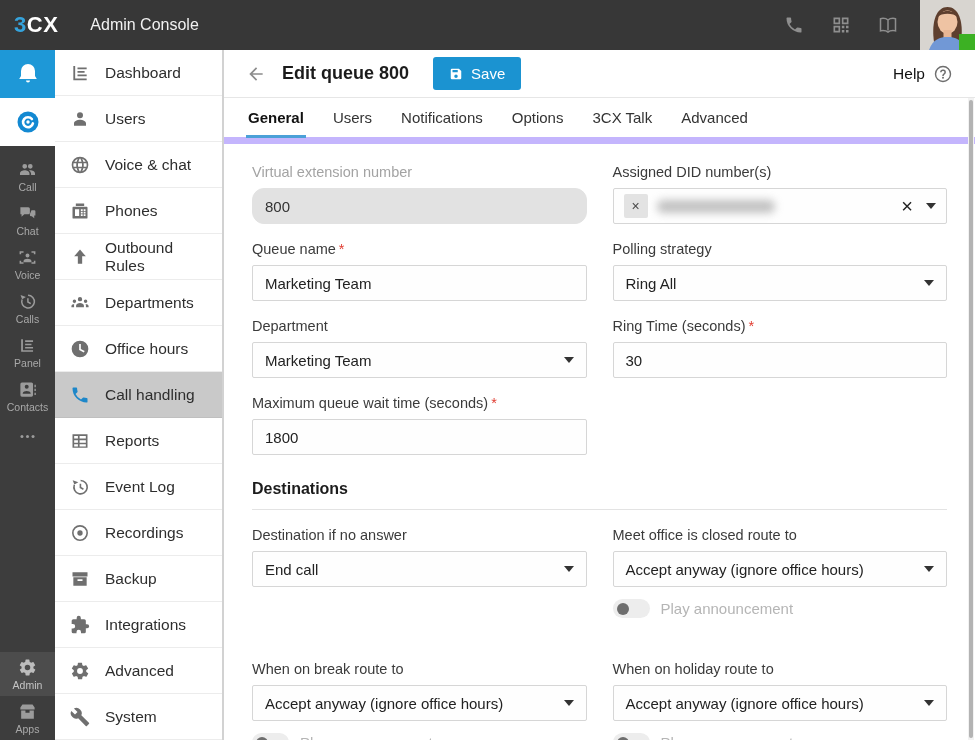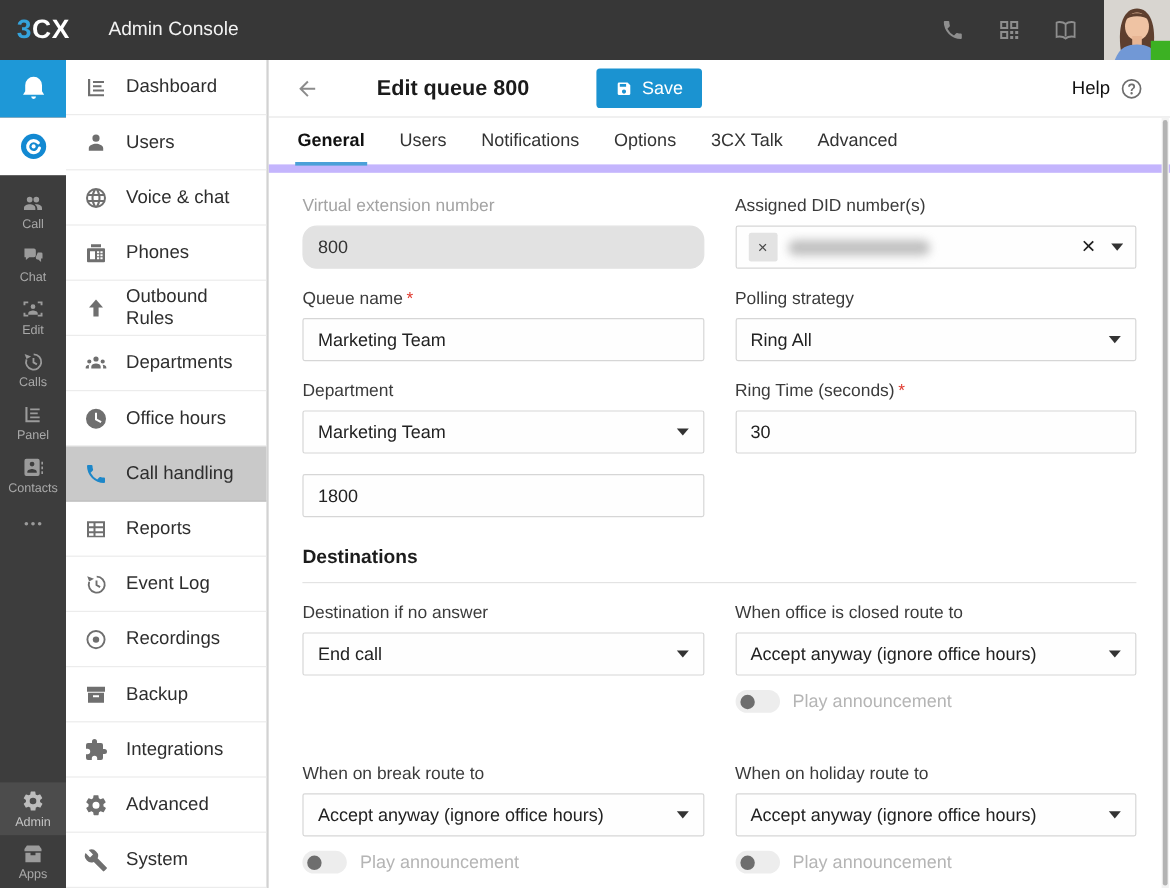--- a/index.html
+++ b/index.html
@@ -46,21 +46,21 @@
   .side-item { height:46px; display:flex; align-items:center; gap:15px; padding:0 15px;
                border-bottom:1px solid #ececec; font-size:15.5px; color:#2e2e2e; cursor:pointer; }
   .side-item .sicon { width:20px; height:20px; color:#6f6f6f; flex:0 0 20px; }
   .side-item .sicon svg { width:100%; height:100%; display:block; }
   .side-item.active { background:#c9c9c9; border-bottom-color:#bfbfbf; }
   .side-item.active .sicon { color:#1d87c9; }
 
   
   .content { flex:1; display:flex; flex-direction:column; position:relative; background:#fff; }
   .c-header { height:48px; display:flex; align-items:center; padding:0 22px;
-              border-bottom:1px solid #e6e6e6;gap:32px; }
+              border-bottom:1px solid #e6e6e6; }
   .back { width:20px; height:20px; color:#8c8c8c; margin-right:16px; cursor:pointer; }
   .back svg { width:100%; height:100%; display:block; }
   .c-title { font-size:18px; font-weight:700; color:#1b1b1b; }
   .save-btn { margin-left:24px; background:#1b93d1; color:#fff; border:none; font-size:15px;
               display:flex; align-items:center; gap:8px; padding:8px 16px; border-radius:3px;
               cursor:pointer; font-family:inherit; }
   .save-btn .bicon { width:14px; height:14px; }
   .save-btn .bicon svg { width:100%; height:100%; display:block; }
   .help { margin-left:auto; display:flex; align-items:center; gap:8px; cursor:pointer; }
   .help-label { font-size:15.5px; color:#111; }
@@ -186,21 +186,21 @@
           </span>
         <span>Chat</span>
       </div>
       <div class="rail-item">
         <span class="ricon">
             <svg viewBox="0 0 24 24">
               <path fill="none" stroke="currentColor" stroke-width="2" d="M3 8V5h4M17 5h4v3M21 16v3h-4M7 19H3v-3"></path>
               <path fill="currentColor" d="M12 12a2.5 2.5 0 1 0-2.5-2.5A2.5 2.5 0 0 0 12 12zm0 1.5c-2 0-5 1-5 3V18h10v-1.5c0-2-3-3-5-3z"></path>
             </svg>
           </span>
-        <span>Edit</span>
+        <span>Voice</span>
       </div>
       <div class="rail-item">
         <span class="ricon">
             <svg viewBox="0 0 24 24">
               <path fill="none" stroke="currentColor" stroke-width="1.9" d="M12.7 4.2a8 8 0 1 1-7.5 5.2"></path>
               <path fill="currentColor" d="M3.2 3.8l2 5.3 4.8-2.8z"></path>
               <path fill="none" stroke="currentColor" stroke-width="1.9" d="M12.5 8v4.6l3.6 2.1"></path>
             </svg>
           </span>
         <span>Calls</span>
@@ -453,39 +453,42 @@
           </div>
         </div>
         <div class="fg">
           <label class="f-label">
             <span>Ring Time (seconds)</span><span class="req">*</span>
           </label>
           <div class="input">30</div>
         </div>
 
         <div class="fg">
+          <label class="f-label">
+            <span>Maximum queue wait time (seconds)</span><span class="req">*</span>
+          </label>
           <div class="input">1800</div>
         </div>
         <div></div>
       </div>
 
       <h2 class="dest-head">Destinations</h2>
       <hr class="dest-rule">
 
       <div class="grid2">
 
         <div class="fg">
           <label class="f-label">Destination if no answer</label>
           <div class="select">
             <span>End call</span>
             <span class="caret"></span>
           </div>
         </div>
         <div class="fg">
-          <label class="f-label">When office is closed route to</label>
+          <label class="f-label">Meet office is closed route to</label>
           <div class="select">
             <span>Accept anyway (ignore office hours)</span>
             <span class="caret"></span>
           </div>
           <div class="toggle-row">
             <span class="toggle">
                 <span class="knob"></span>
               </span>
             <span class="tog-label">Play announcement</span>
           </div>

